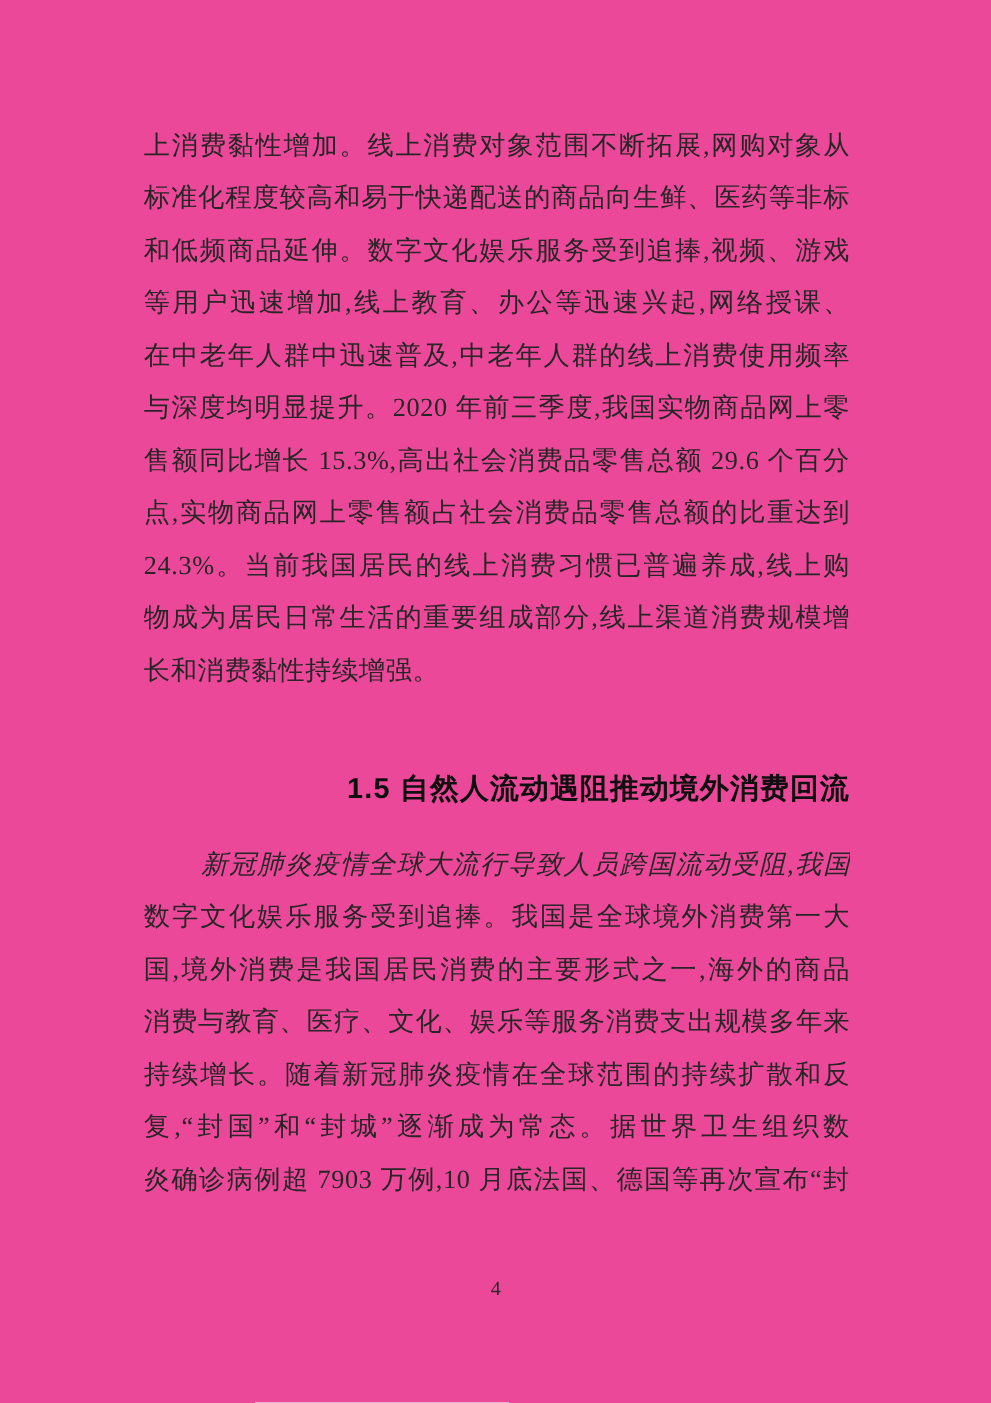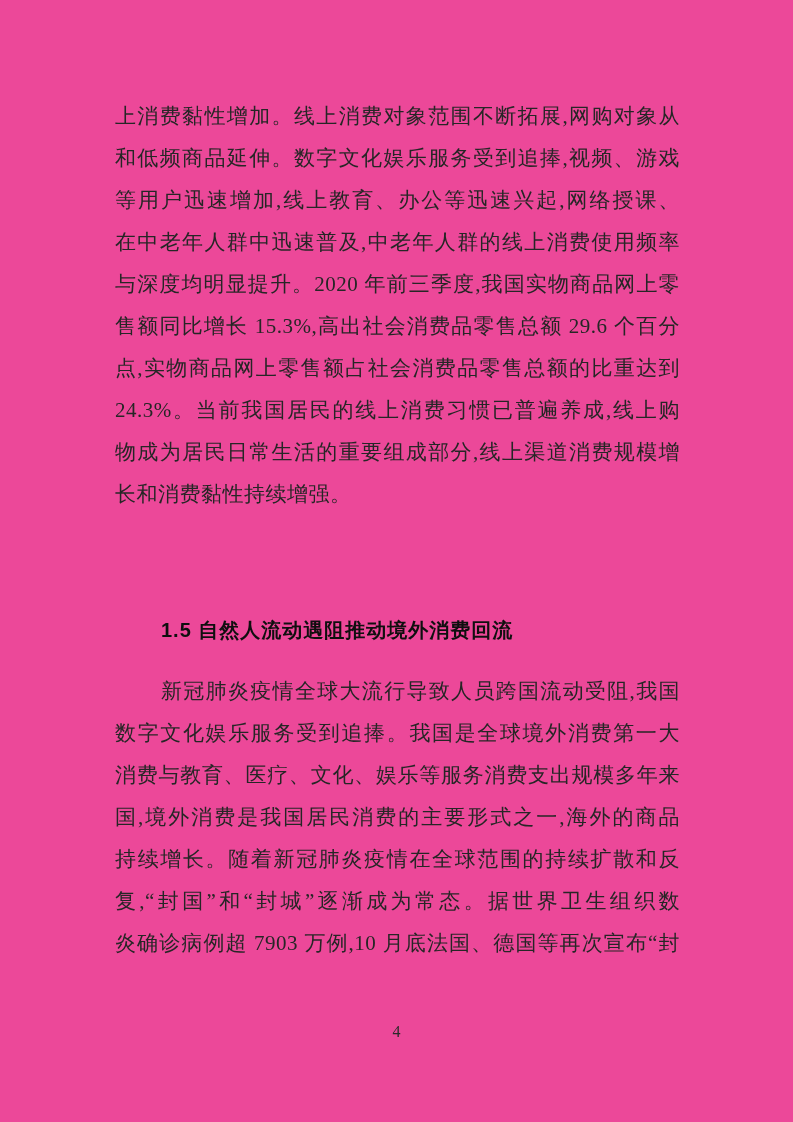--- a/index.html
+++ b/index.html
@@ -31,73 +31,76 @@
     text-justify: inter-character;
     overflow: hidden;
     white-space: normal;
   }
   .para .line.last-line {
     text-align: right;
     text-align-last: left;
   }
   .para .line.first-indent {
     text-indent: 46px;
+    font-style: italic;
   }
   .para1 { top: 95px; }
   .para2 { top: 670px; }
   .section-heading {
     position: absolute;
     top: 613px;
     left: 115px;
     width: 565px;
     box-sizing: border-box;
     padding-left: 46px;
     font-family: "Liberation Sans", "DejaVu Sans", sans-serif;
     font-weight: 700;
-    font-size: 20px;
+    font-size: 23px;
     line-height: 34px;
     color: #0f0f0f;
     letter-spacing: 1px;
+    text-align: right;
   }
   .page-footer {
     position: absolute;
     top: 1020px;
     left: 0;
     width: 793px;
     text-align: center;
     font-size: 16px;
     line-height: 24px;
     color: #2a2a2a;
   }
 </style>
 </head>
 <body>
 
 <div class="page">
 
   <div class="para para1">
     <div class="line">上消费黏性增加。线上消费对象范围不断拓展,网购对象从</div>
+    <div class="line">标准化程度较高和易于快递配送的商品向生鲜、医药等非标</div>
     <div class="line">和低频商品延伸。数字文化娱乐服务受到追捧,视频、游戏</div>
     <div class="line">等用户迅速增加,线上教育、办公等迅速兴起,网络授课、</div>
     <div class="line">在中老年人群中迅速普及,中老年人群的线上消费使用频率</div>
     <div class="line">与深度均明显提升。2020 年前三季度,我国实物商品网上零</div>
     <div class="line">售额同比增长 15.3%,高出社会消费品零售总额 29.6 个百分</div>
     <div class="line">点,实物商品网上零售额占社会消费品零售总额的比重达到</div>
     <div class="line">24.3%。当前我国居民的线上消费习惯已普遍养成,线上购</div>
     <div class="line">物成为居民日常生活的重要组成部分,线上渠道消费规模增</div>
     <div class="line last-line">长和消费黏性持续增强。</div>
   </div>
 
   <div class="section-heading">1.5 自然人流动遇阻推动境外消费回流</div>
 
   <div class="para para2">
     <div class="line first-indent">新冠肺炎疫情全球大流行导致人员跨国流动受阻,我国</div>
     <div class="line">数字文化娱乐服务受到追捧。我国是全球境外消费第一大</div>
+    <div class="line">国,境外消费是我国居民消费的主要形式之一,海外的商品</div>
     <div class="line">消费与教育、医疗、文化、娱乐等服务消费支出规模多年来</div>
-    <div class="line">国,境外消费是我国居民消费的主要形式之一,海外的商品</div>
     <div class="line">持续增长。随着新冠肺炎疫情在全球范围的持续扩散和反</div>
     <div class="line">复,“封国”和“封城”逐渐成为常态。据世界卫生组织数</div>
     <div class="line">炎确诊病例超 7903 万例,10 月底法国、德国等再次宣布“封</div>
   </div>
 
   <div class="page-footer">4</div>
 
 </div>
 
 </body></html>

